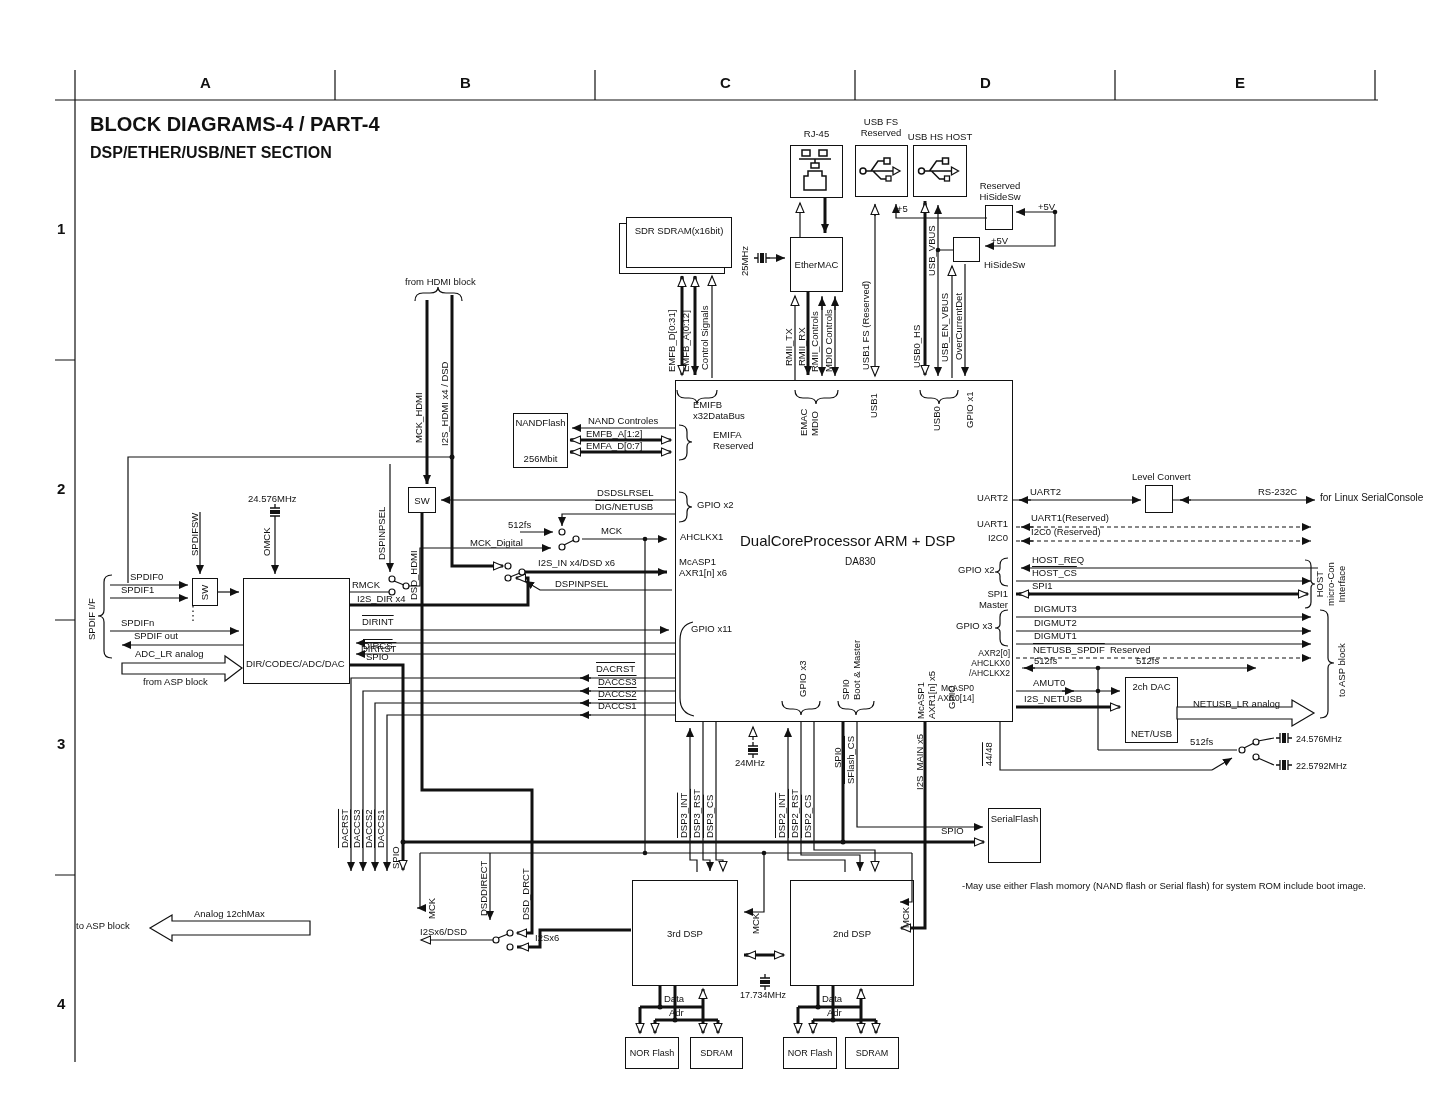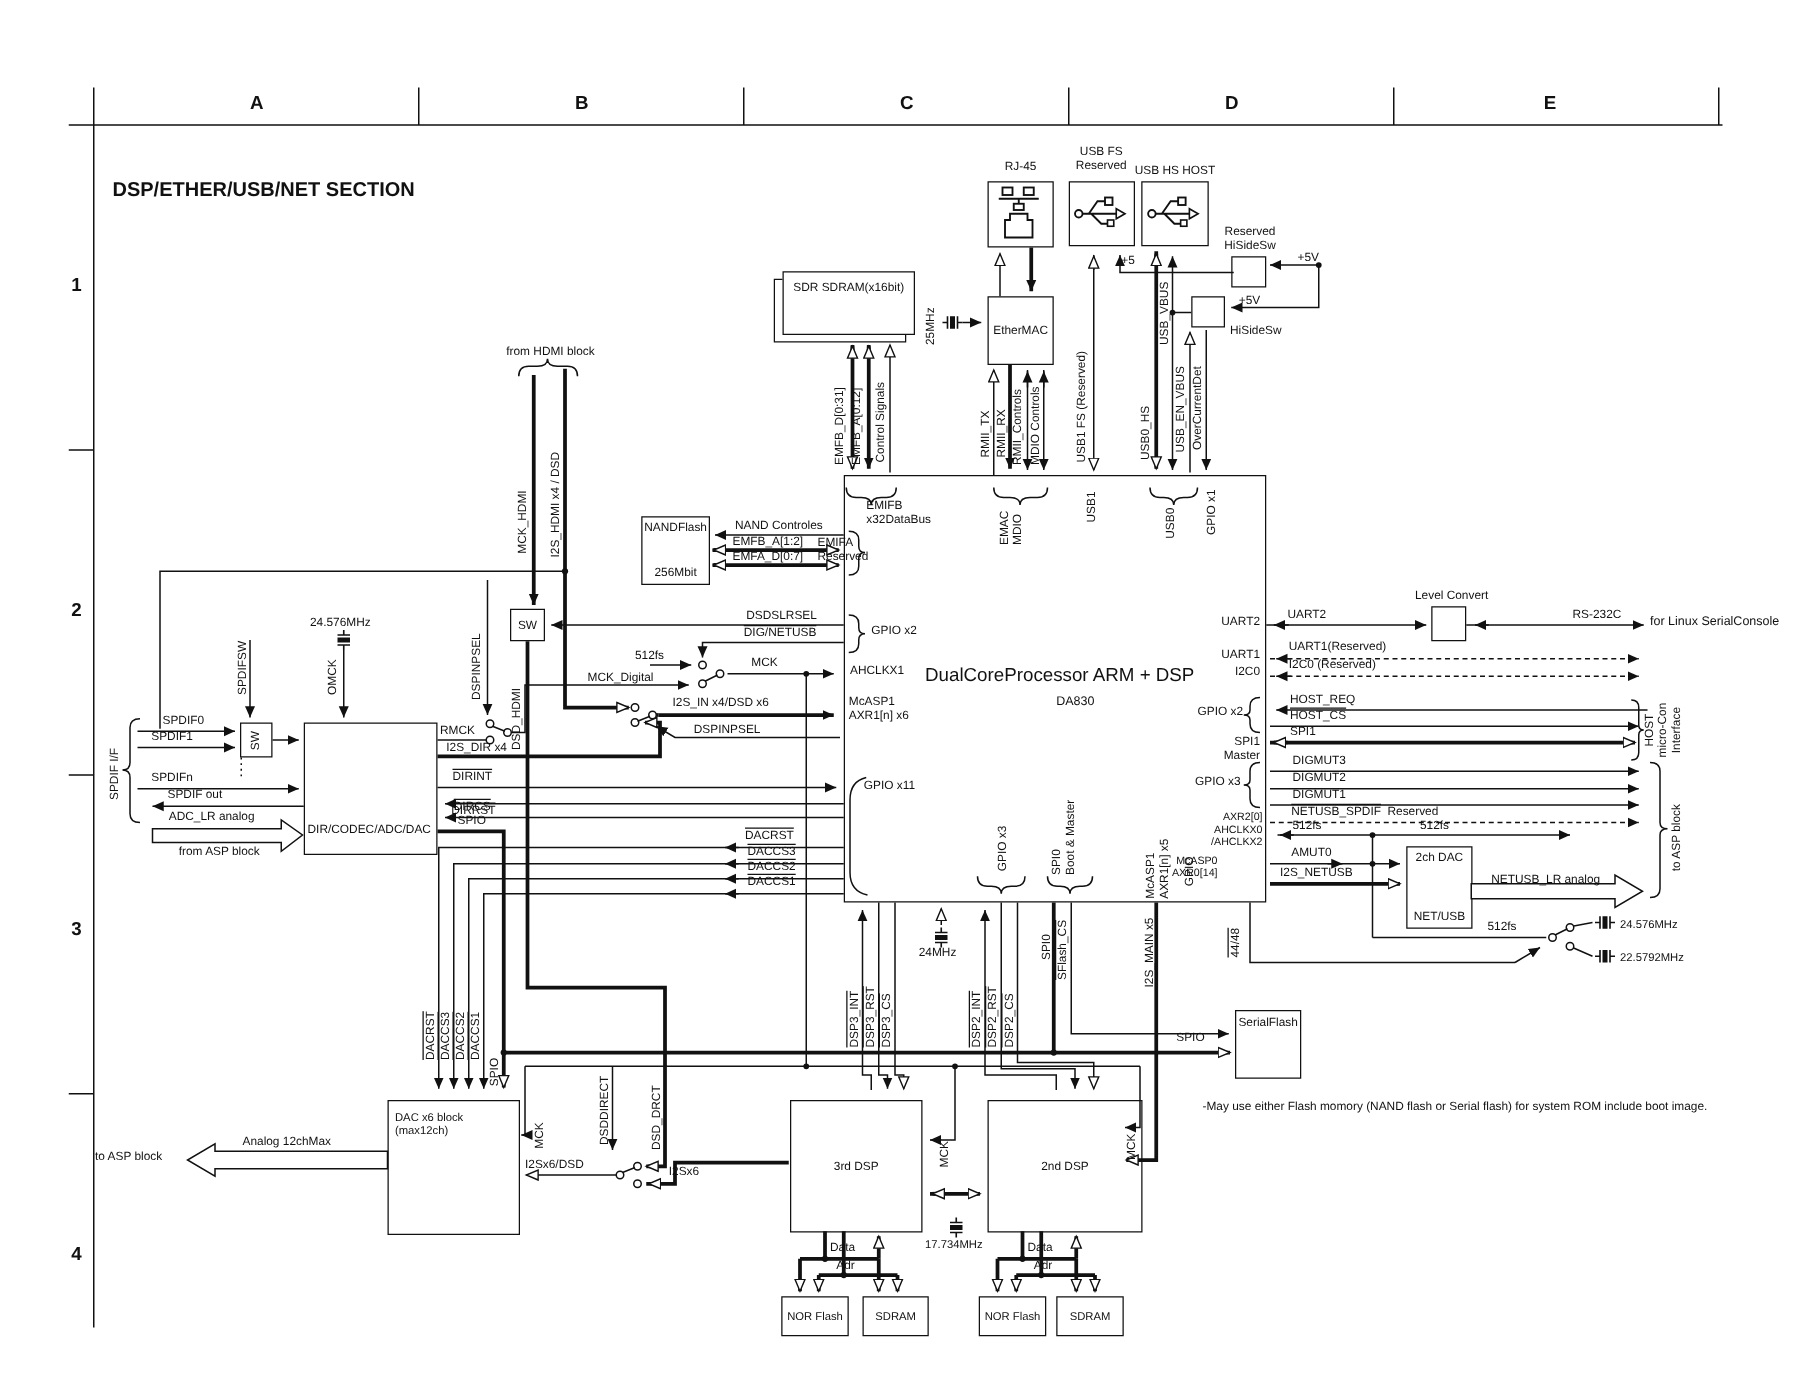--- a/index.html
+++ b/index.html
@@ -28,20 +28,21 @@
 <div class="L hd" style="left:200px;top:74px">A</div>
 <div class="L hd" style="left:460px;top:74px">B</div>
 <div class="L hd" style="left:720px;top:74px">C</div>
 <div class="L hd" style="left:980px;top:74px">D</div>
 <div class="L hd" style="left:1235px;top:74px">E</div>
 <div class="L hd" style="left:57px;top:220px">1</div>
 <div class="L hd" style="left:57px;top:480px">2</div>
 <div class="L hd" style="left:57px;top:735px">3</div>
 <div class="L hd" style="left:57px;top:995px">4</div>
 
+<div class="L big" style="left:90px;top:113px">BLOCK DIAGRAMS-4 / PART-4</div>
 <div class="L sub" style="left:90px;top:144px">DSP/ETHER/USB/NET SECTION</div>
 
 <div class="b" style="left:790px;top:145px;width:53px;height:53px">
  <svg width="50" height="50" viewBox="0 0 50 50">
   <g fill="none" stroke="#111" stroke-width="1.5">
    <rect x="11" y="4" width="8" height="6"></rect>
           <rect x="28" y="4" width="8" height="6"></rect>
    <path d="M8,13 H40 M24,13 V17"></path>
           <rect x="20" y="17" width="8" height="5"></rect>
    <path d="M13,44 V30 h4 v-5 h14 v5 h4 v14 z"></path>
@@ -92,21 +93,20 @@
 <div class="b" style="left:243px;top:578px;width:107px;height:106px"></div>
 <div class="b" style="left:675px;top:380px;width:338px;height:342px"></div>
 <div class="b" style="left:1145px;top:485px;width:28px;height:28px"></div>
 <div class="b cb" style="left:1125px;top:677px;width:53px;height:66px">
       <span>2ch DAC</span>
       <span>NET/USB</span>
     </div>
 <div class="b" style="left:988px;top:808px;width:53px;height:55px;display:flex;justify-content:center;padding-top:4px">
       <span>SerialFlash</span>
     </div>
-<div class="b" style="left:310px;top:880px;width:106px;height:108px;padding:8px 5px;font-size:9px"><span>DAC x6 block (max12ch)</span></div>
 <div class="b cc" style="left:632px;top:880px;width:106px;height:106px">
       <span>3rd DSP</span>
     </div>
 <div class="b cc" style="left:790px;top:880px;width:124px;height:106px">
       <span>2nd DSP</span>
     </div>
 <div class="b cc" style="left:625px;top:1037px;width:54px;height:32px;font-size:9px">
       <span>NOR Flash</span>
     </div>
 <div class="b cc" style="left:690px;top:1037px;width:53px;height:32px;font-size:9px">
@@ -348,21 +348,21 @@
 <div class="L v" style="left:414px;top:443px">MCK_HDMI</div>
 <div class="L v" style="left:440px;top:446px">I2S_HDMI x4 / DSD</div>
 
 <div class="L" style="left:693px;top:400px">EMIFB
 x32DataBus</div>
 <div class="L v" style="left:799px;top:436px">EMAC
 MDIO</div>
 <div class="L v" style="left:869px;top:418px">USB1</div>
 <div class="L v" style="left:932px;top:431px">USB0</div>
 <div class="L v" style="left:965px;top:428px">GPIO x1</div>
-<div class="L" style="left:654px;top:430px">EMIFA
+<div class="L" style="left:713px;top:430px">EMIFA
 Reserved</div>
 <div class="L" style="left:697px;top:500px">GPIO x2</div>
 <div class="L" style="left:680px;top:532px">AHCLKX1</div>
 <div class="L" style="left:679px;top:557px">McASP1
 AXR1[n] x6</div>
 <div class="L" style="left:691px;top:624px">GPIO x11</div>
 <div class="L" style="left:740px;top:532px;font-size:15px">DualCoreProcessor ARM + DSP</div>
 <div class="L" style="left:845px;top:556px;font-size:10px">DA830</div>
 <div class="L rt" style="left:972px;top:493px;width:36px">UART2</div>
 <div class="L rt" style="left:972px;top:519px;width:36px">UART1</div>

